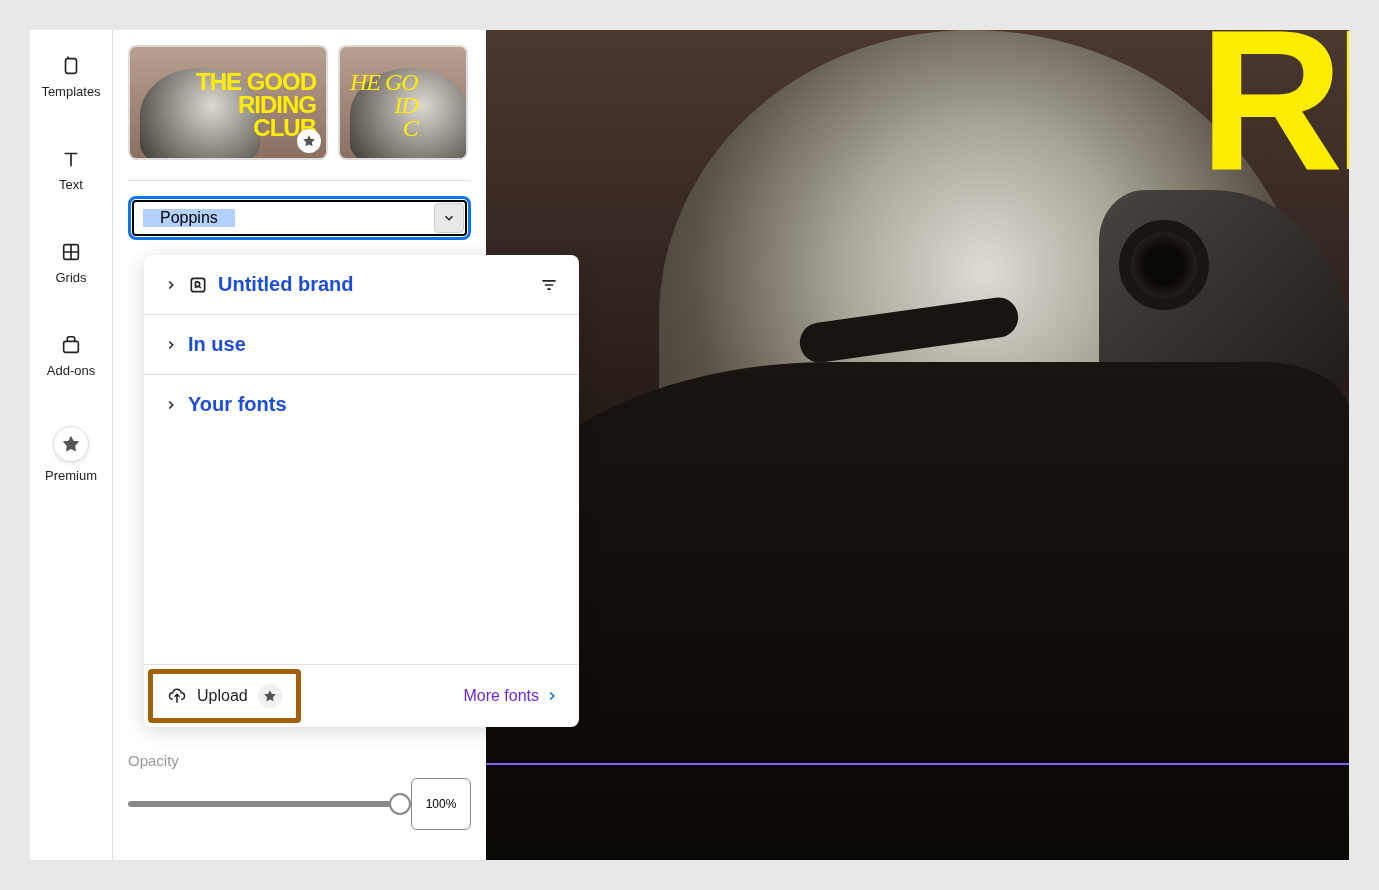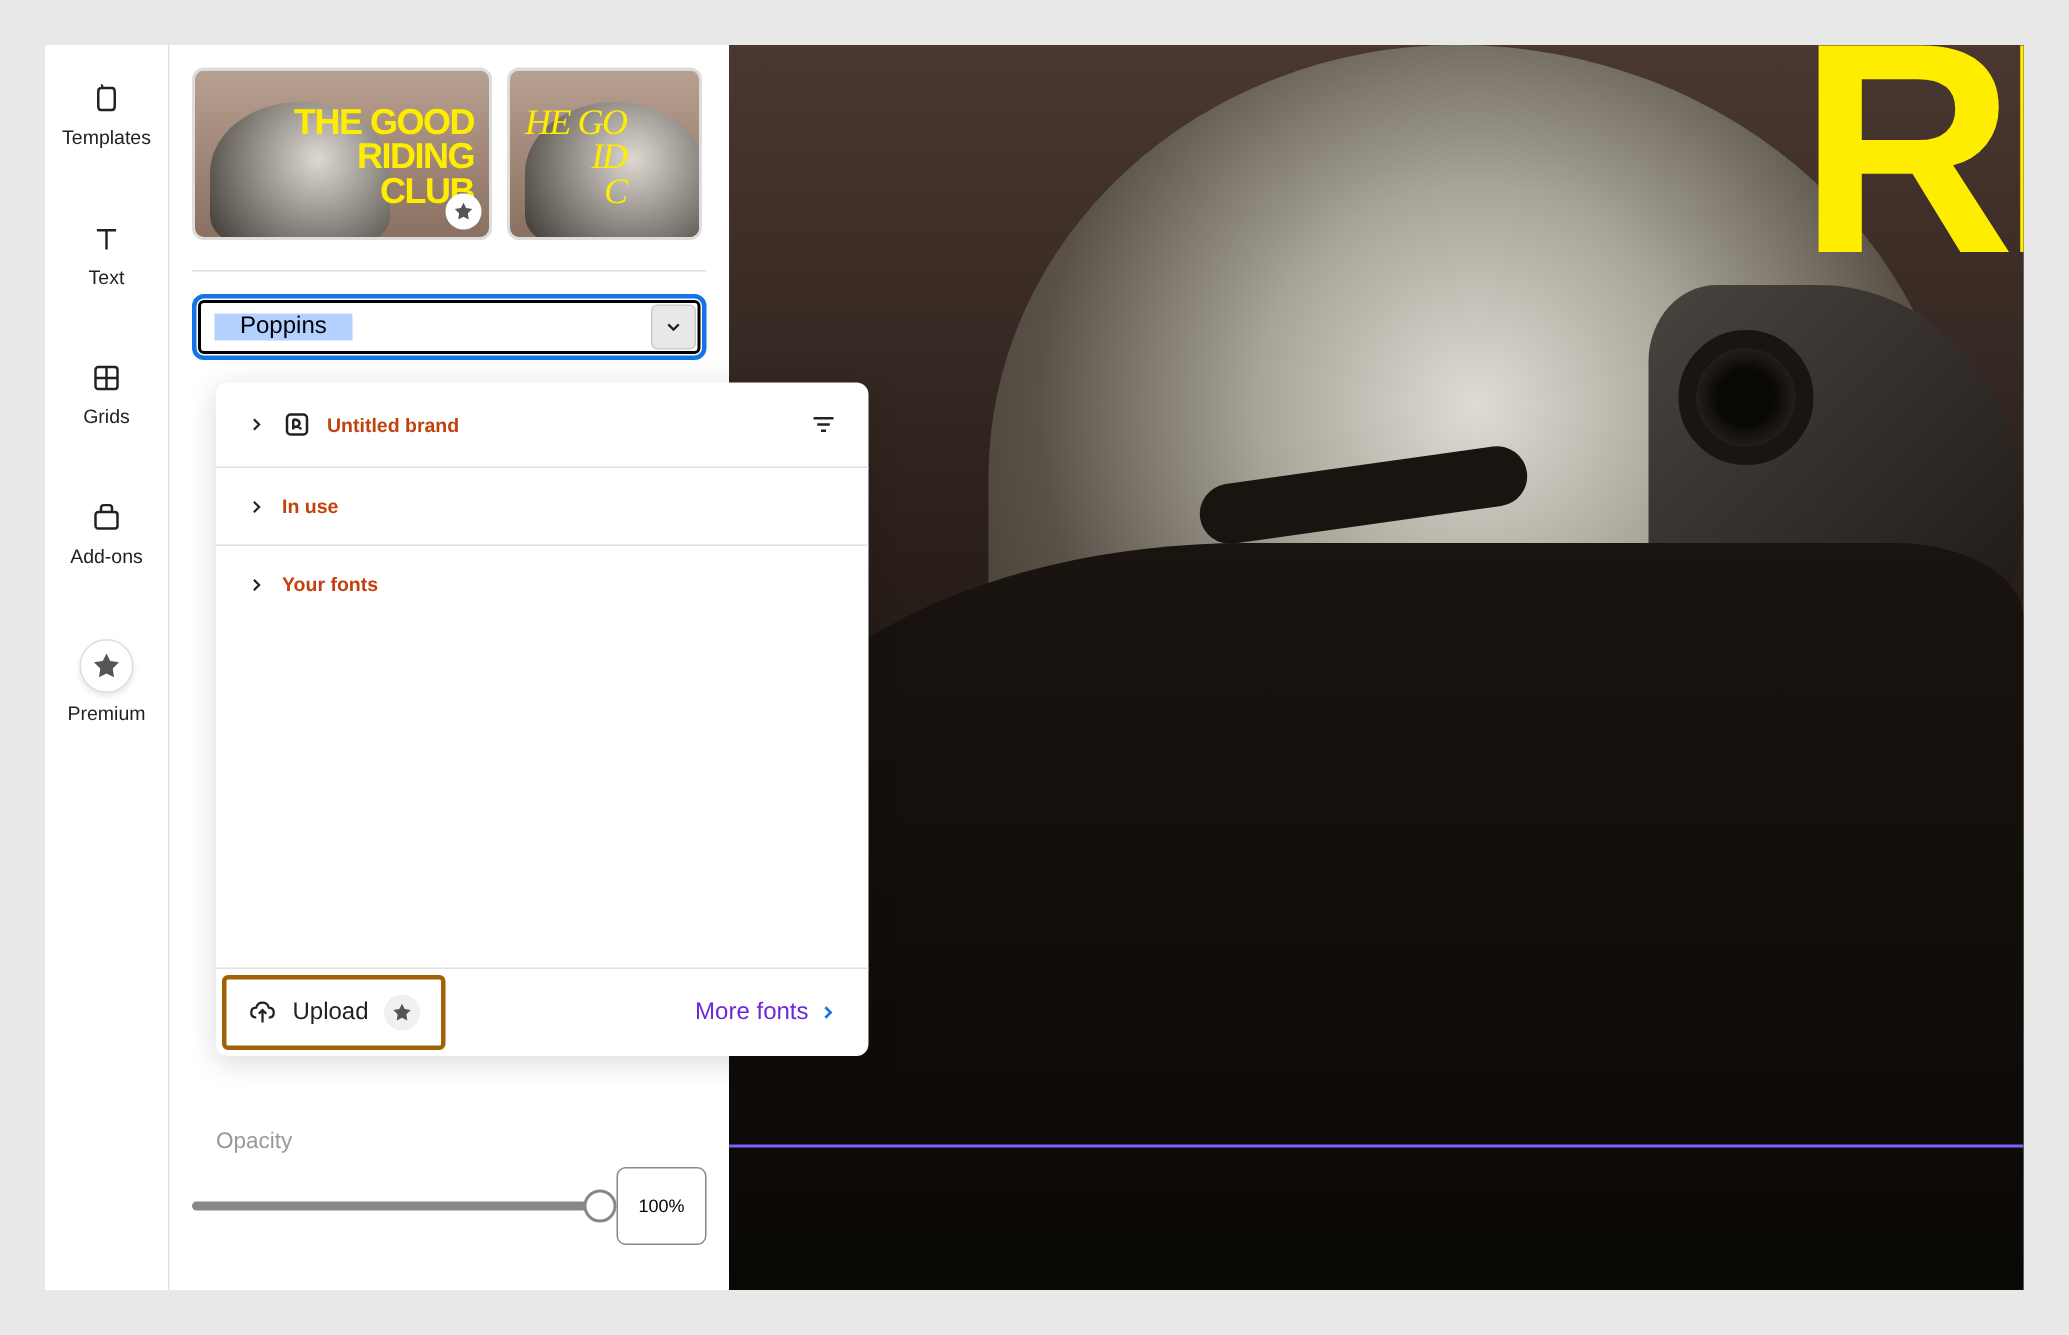--- a/index.html
+++ b/index.html
@@ -24,30 +24,30 @@
     .panel-divider { height: 1px; background: #e0e0e0; margin: 10px 0 15px; }
     
     .font-selector { display: flex; align-items: center; height: 44px; border: 3px solid #1473e6; border-radius: 8px; outline: 2px solid #000; outline-offset: -6px; background: #fff; padding: 0 4px 0 12px; position: relative; }
     .font-input-highlight { background: #b3d1ff; padding: 0 17px; font-size: 16px; }
     .font-dropdown-btn { width: 30px; height: 30px; background: #e8e8e8; border-radius: 4px; border: 1px solid #ccc; display: flex; align-items: center; justify-content: center; cursor: pointer; }
     
     .dropdown-panel { position: absolute; left: 144px; top: 255px; width: 435px; background: #fff; border-radius: 8px; box-shadow: 0 4px 20px rgba(0,0,0,0.15); z-index: 100; }
     .dropdown-section { padding: 18px 20px; border-bottom: 1px solid #e0e0e0; display: flex; align-items: center; justify-content: space-between; }
     .dropdown-section:last-of-type { border-bottom: none; }
     .section-left { display: flex; align-items: center; gap: 10px; }
-    .section-label { font-weight: 700; font-size: 13px; color: #c2410c; }
+    .section-label { font-weight: 700; font-size: 20px; color: #1d4ed8; }
     .dropdown-empty { height: 230px; }
     
     .dropdown-footer { display: flex; align-items: center; justify-content: space-between; padding: 16px 20px; border-top: 1px solid #e0e0e0; }
     .upload-btn { display: flex; align-items: center; gap: 10px; font-size: 16px; color: #222; cursor: pointer; }
-    .upload-highlight { border: 3px solid #a16207; border-radius: 4px; padding: 10px 14px; margin: -12px -16px; }
+    .upload-highlight { border: 5px solid #a16207; border-radius: 4px; padding: 10px 14px; margin: -12px -16px; }
     .more-fonts { display: flex; align-items: center; gap: 6px; color: #6d28d9; font-weight: 400; font-size: 16px; cursor: pointer; }
     
     .opacity-row { position: absolute; left: 15px; bottom: 30px; width: 343px; display: flex; align-items: center; gap: 10px; }
-    .opacity-label-text { color: #999; font-size: 15px; position: absolute; top: -26px; left: 0; margin-left: 16px; }
+    .opacity-label-text { color: #999; font-size: 15px; position: absolute; top: -26px; left: 0; }
     .opacity-slider { flex: 1; height: 6px; background: #888; border-radius: 3px; position: relative; }
     .opacity-thumb { position: absolute; right: -10px; top: -8px; width: 22px; height: 22px; background: #fff; border: 2px solid #888; border-radius: 50%; }
     .opacity-value { width: 60px; height: 52px; border: 1px solid #888; border-radius: 6px; display: flex; align-items: center; justify-content: center; font-size: 12px; }
     
     .canvas { flex: 1; position: relative; overflow: hidden; background: #000; }
     .canvas-bg { position: absolute; inset: 0; background: linear-gradient(180deg, #4a3830 0%, #2a1f1a 40%, #1a1210 70%, #8a7060 100%); }
     .canvas-helmet-body { position: absolute; bottom: 0; left: 0; right: 0; height: 60%; background: linear-gradient(180deg, #1a1410 0%, #0a0805 100%); border-radius: 40% 10% 0 0; }
     .canvas-helmet { position: absolute; top: 0; left: 20%; width: 650px; height: 600px; background: radial-gradient(circle at 50% 40%, #e0dcd5, #a8a498 30%, #5a5248 60%, #2a2520 100%); border-radius: 48% 52% 40% 30%; }
     .canvas-visor { position: absolute; top: 160px; right: -40px; width: 250px; height: 280px; background: linear-gradient(135deg, #4a4440, #1a1510); border-radius: 20% 60% 50% 20%; }
     .canvas-visor-inner { position: absolute; top: 30px; left: 20px; width: 90px; height: 90px; background: radial-gradient(circle, #0a0805 40%, #3a3530 100%); border-radius: 50%; border: 12px solid #1a1510; }

